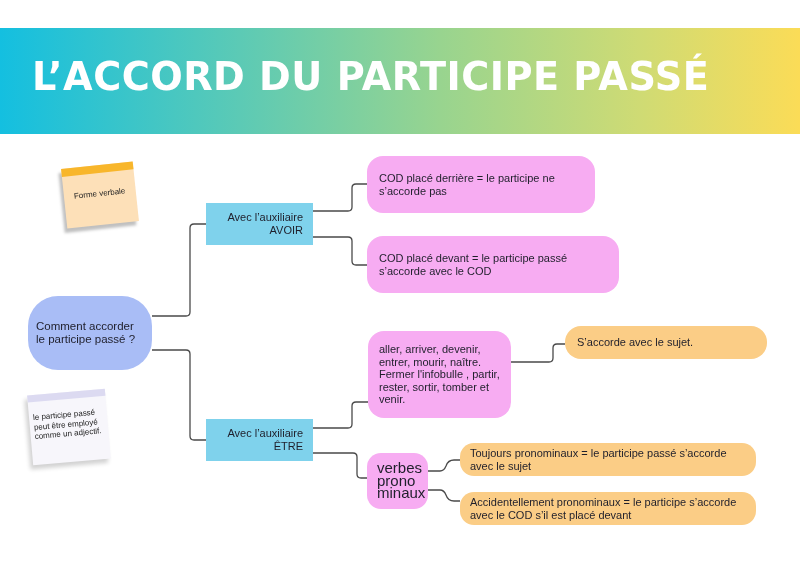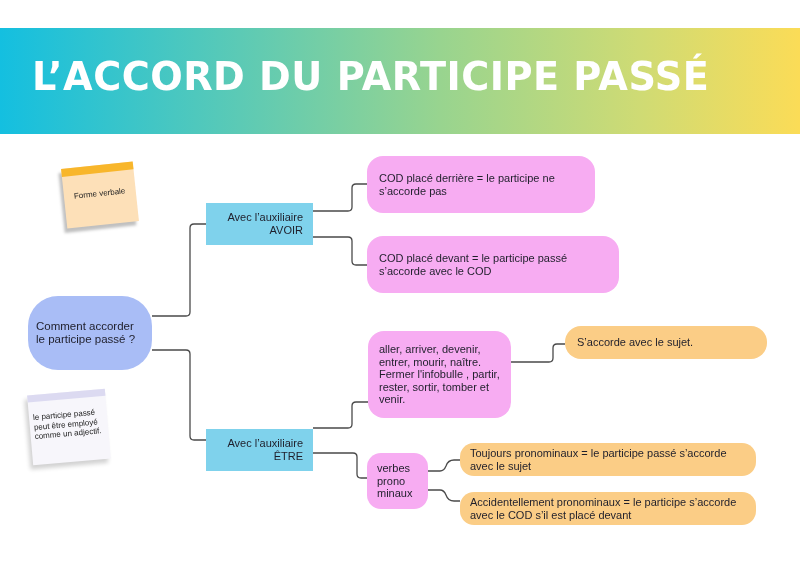--- a/index.html
+++ b/index.html
@@ -27,27 +27,27 @@
   .root {
     left: 28px; top: 296px; width: 124px; height: 74px;
     background: #a9bdf6; border-radius: 30px;
     padding: 0 8px 0 8px; font-weight: normal; font-size: 11.5px; line-height: 13.5px;
   }
   .branch {
     background: #7fd2ec; padding: 0 10px;
     font-size: 11px; line-height: 13px; text-align: right;
   }
   .avoir { left: 206px; top: 203px; width: 107px; height: 42px; }
-  .etre { left: 206px; top: 429px; width: 107px; height: 42px; }
+  .etre { left: 206px; top: 419px; width: 107px; height: 42px; }
 
   .pink { background: #f7acf2; border-radius: 16px; padding: 0 12px; }
   .cod1 { left: 367px; top: 156px; width: 228px; height: 57px; }
   .cod2 { left: 367px; top: 236px; width: 252px; height: 57px; }
   .verbs { left: 368px; top: 331px; width: 143px; height: 87px; padding: 0 11px; font-size: 11px; line-height: 12.5px; }
-  .prono { left: 367px; top: 453px; width: 61px; height: 56px; border-radius: 14px; padding: 0 10px; font-size: 11px; line-height: 12.5px; }
+  .prono { left: 367px; top: 453px; width: 61px; height: 56px; border-radius: 14px; padding: 0 10px; font-size: 15px; line-height: 12.5px; }
 
   .orange { background: #fbcd86; border-radius: 14px; padding: 0 12px; }
   .sujet { left: 565px; top: 326px; width: 202px; height: 33px; border-radius: 16px; }
   .toujours { left: 460px; top: 443px; width: 296px; height: 33px; padding: 8px 10px; }
   .accid { left: 460px; top: 484px; width: 296px; height: 33px; padding: 0 10px; margin-top: 8px; }
 
   .sticky {
     position: absolute; font-size: 8px; line-height: 9.5px; color: #222;
   }
   .sticky-1 {

